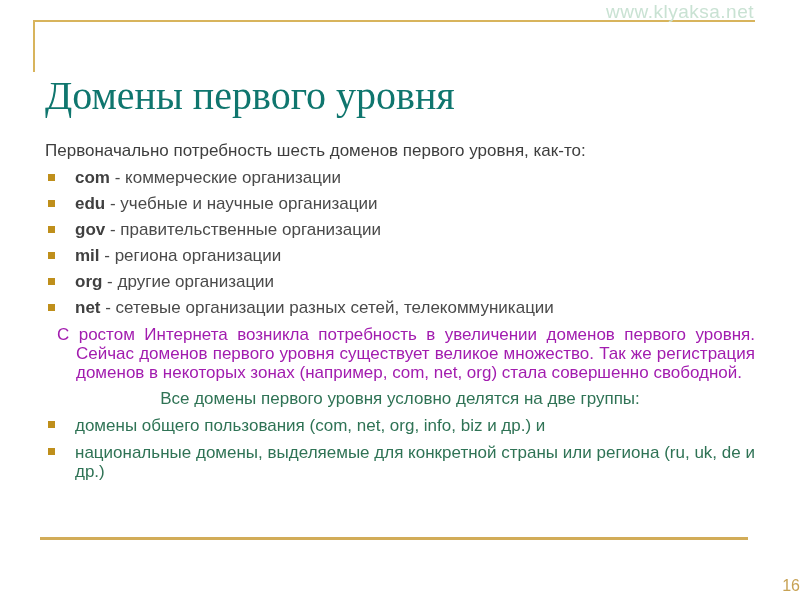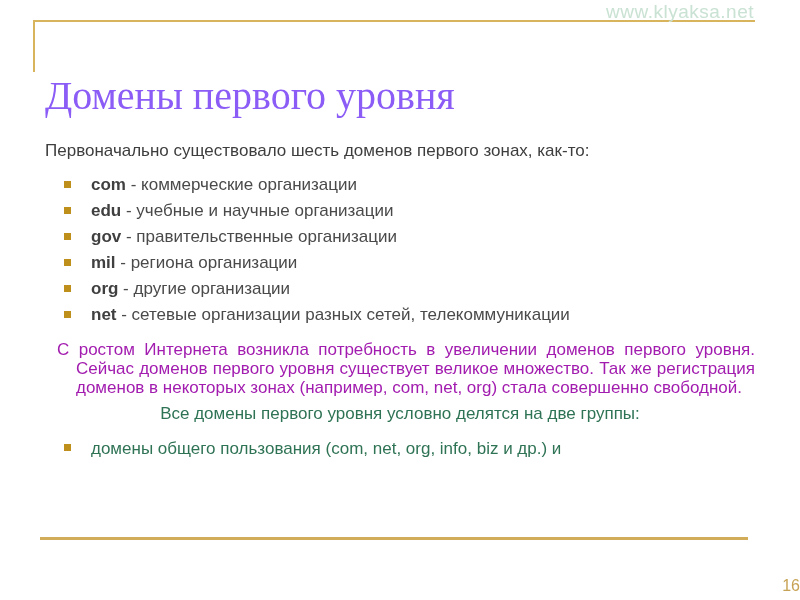--- a/index.html
+++ b/index.html
@@ -26,32 +26,32 @@
     letter-spacing: 0.5px;
     color: #C9E2D3;
   }
   .slide-title {
     position: absolute;
     left: 45px; top: 46px;
     font-family: "Liberation Serif", serif;
     font-weight: 400;
     font-size: 40px;
     line-height: 46px;
-    color: #8b5cf6;
+    color: #0f766e;
     white-space: nowrap;
   }
   .content {
     position: absolute;
     left: 45px; top: 141px;
     width: 710px;
     font-size: 17px;
     color: #3E3E3E;
   }
   .intro { margin: 0 0 9px 0; line-height: 19px; }
-  ul.blist { list-style: none; margin: 16px; padding: 0; }
+  ul.blist { list-style: none; margin: 0; padding: 0; }
   ul.blist li {
     position: relative;
     padding-left: 30px;
     margin: 0 0 8px 0;
     line-height: 18px;
     color: #4A4A4A;
   }
   .sq {
     position: absolute;
     left: 3px; top: 5px;
@@ -88,21 +88,21 @@
 <body>
 
 <div class="frame-top"></div>
 
 <div class="watermark">www.klyaksa.net</div>
 
 <h1 class="slide-title">Домены первого уровня</h1>
 
 <div class="content">
 
-  <p class="intro">Первоначально существовало шесть доменов первого зонах, как-то:</p>
+  <p class="intro">Первоначально потребность шесть доменов первого уровня, как-то:</p>
 
   <ul class="blist">
     <li>
       <span class="sq"></span><span class="dname">com</span><span> - коммерческие организации</span>
     </li>
     <li>
       <span class="sq"></span><span class="dname">edu</span><span> - учебные и научные организации</span>
     </li>
     <li>
       <span class="sq"></span><span class="dname">gov</span><span> - правительственные организации</span>
@@ -119,19 +119,22 @@
   </ul>
 
   <p class="para">С ростом Интернета возникла потребность в увеличении доменов первого уровня. Сейчас доменов первого уровня существует великое множество. Так же регистрация доменов в некоторых зонах (например, com, net, org) стала совершенно свободной.</p>
 
   <p class="groups-heading green">Все домены первого уровня условно делятся на две группы:</p>
 
   <ul class="blist">
     <li class="green-item">
       <span class="sq"></span><span>домены общего пользования (com, net, org, info, biz и др.) и</span>
     </li>
+    <li class="green-item justify">
+      <span class="sq"></span><span>национальные домены, выделяемые для конкретной страны или региона (ru, uk, de и др.)</span>
+    </li>
   </ul>
 
 </div>
 
 <div class="footer-line"></div>
 
 <div class="page-number">16</div>
 
 </body></html>

